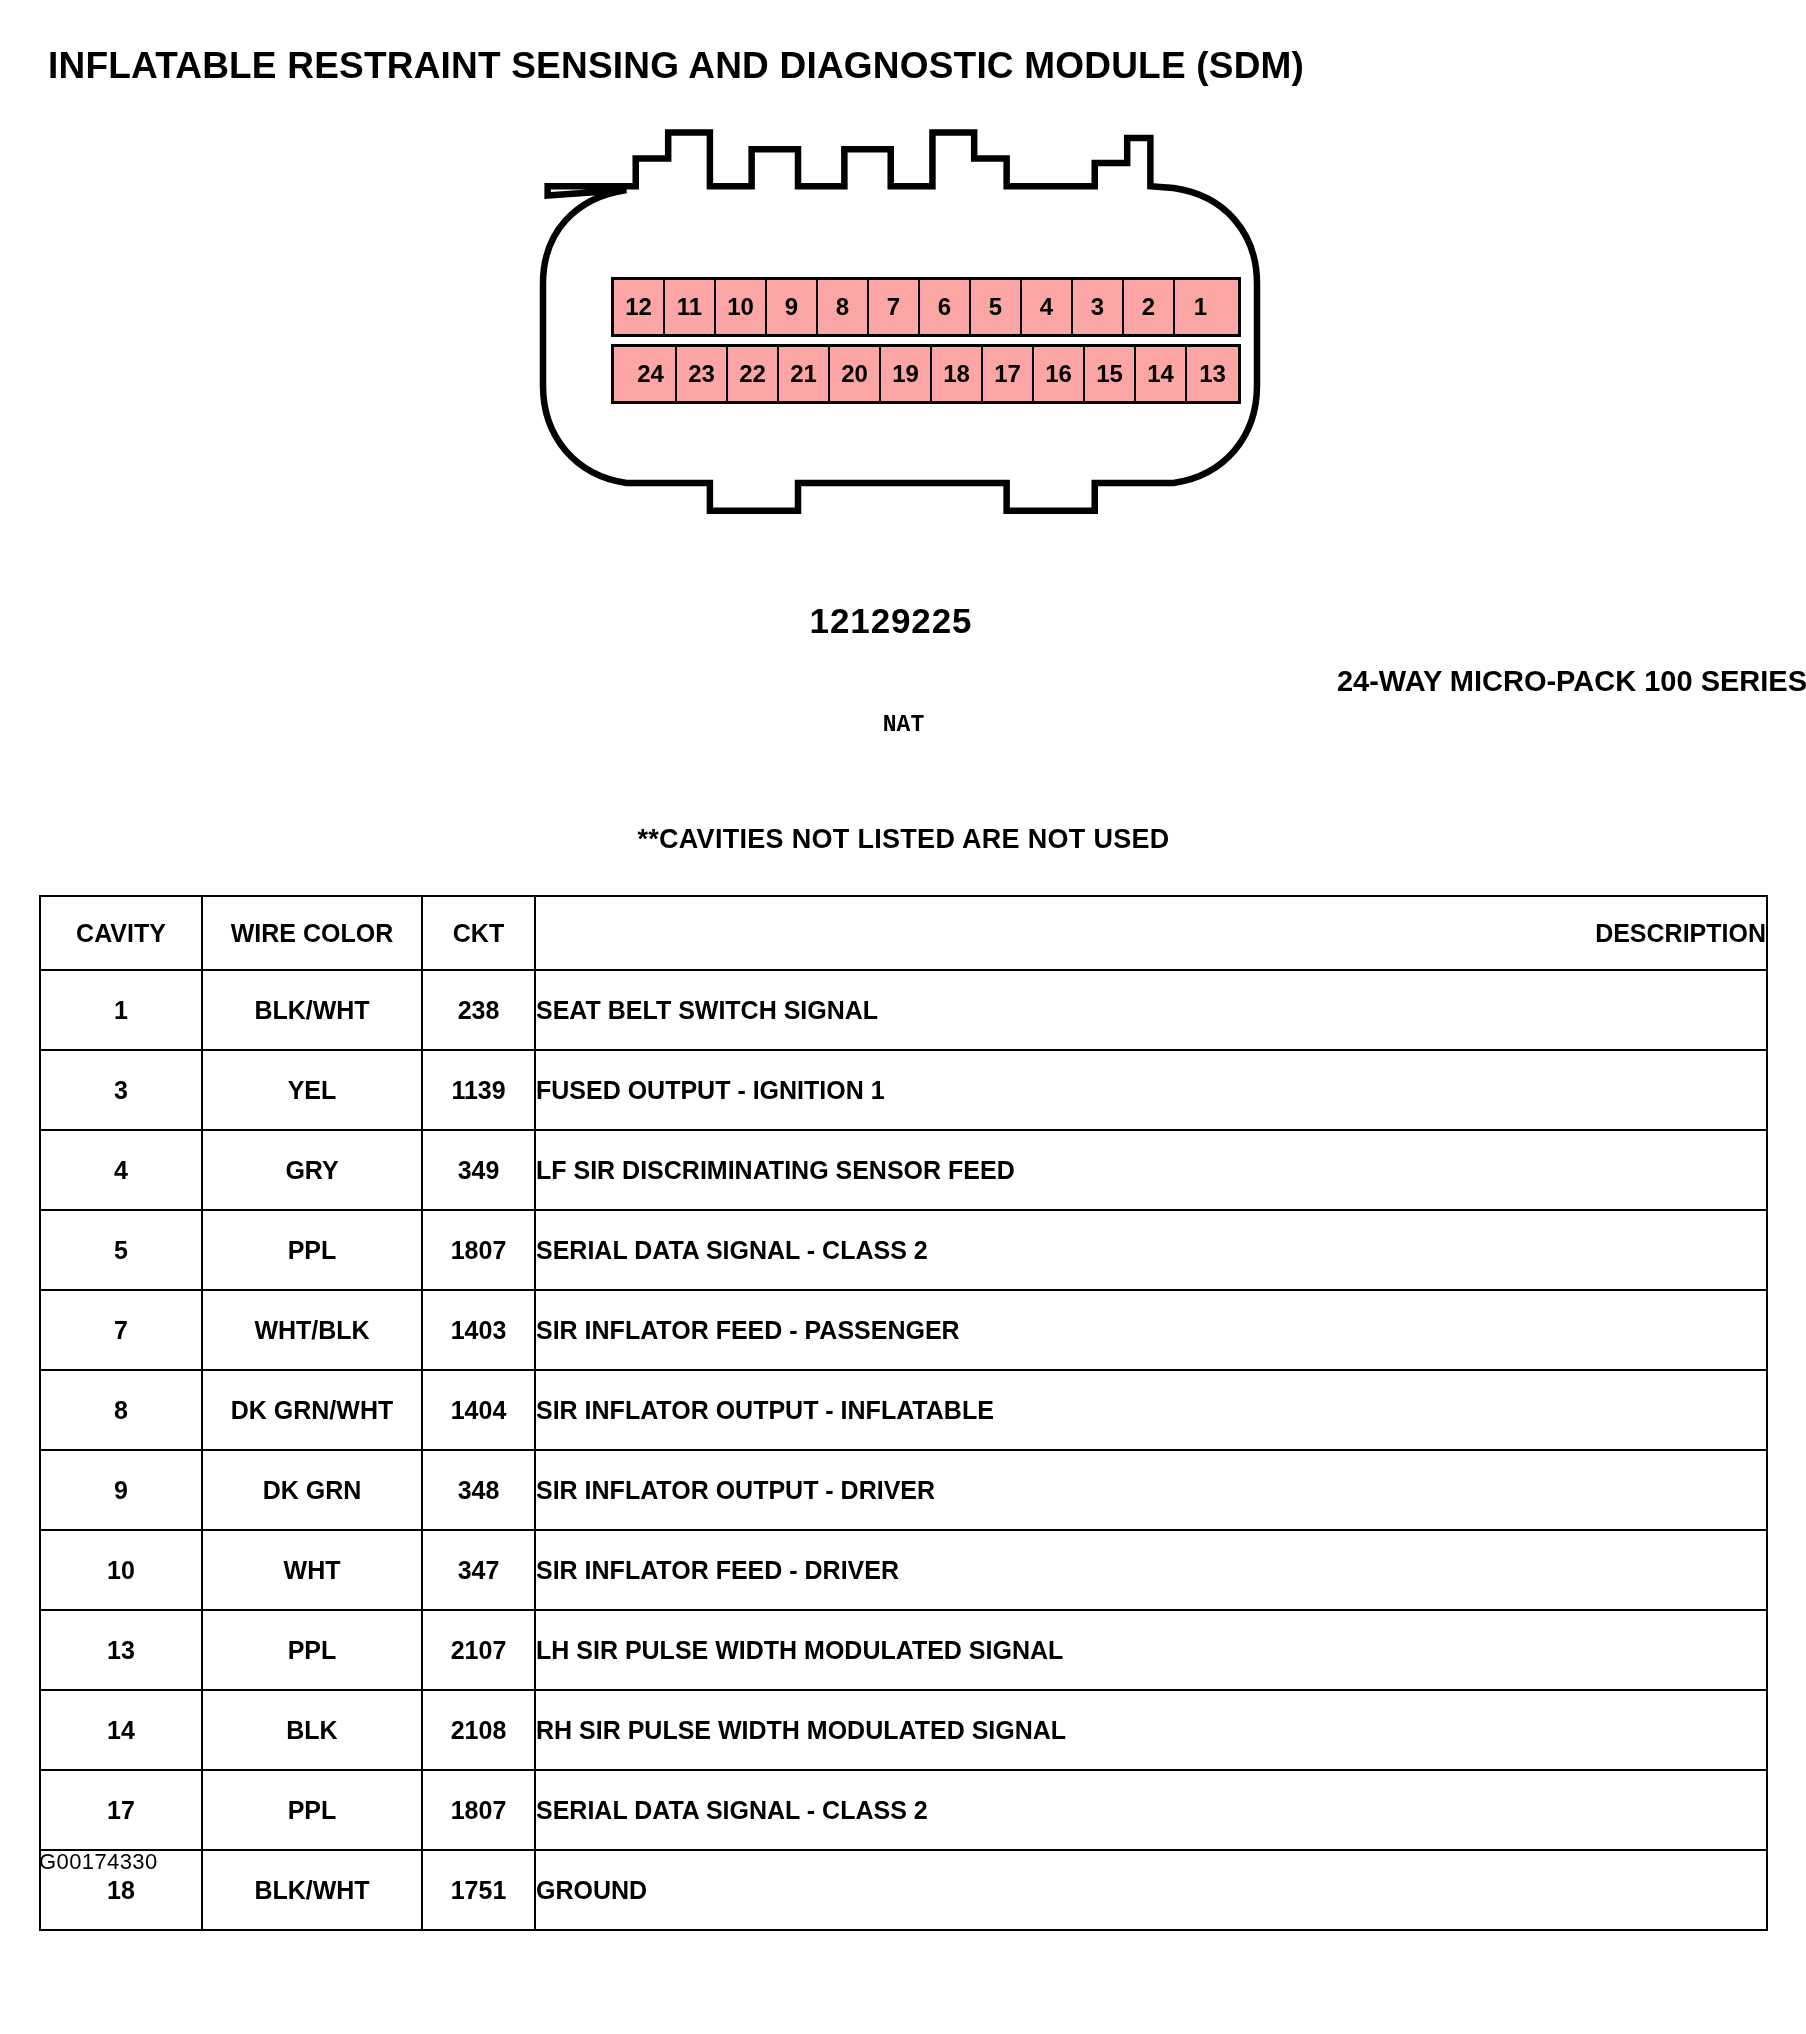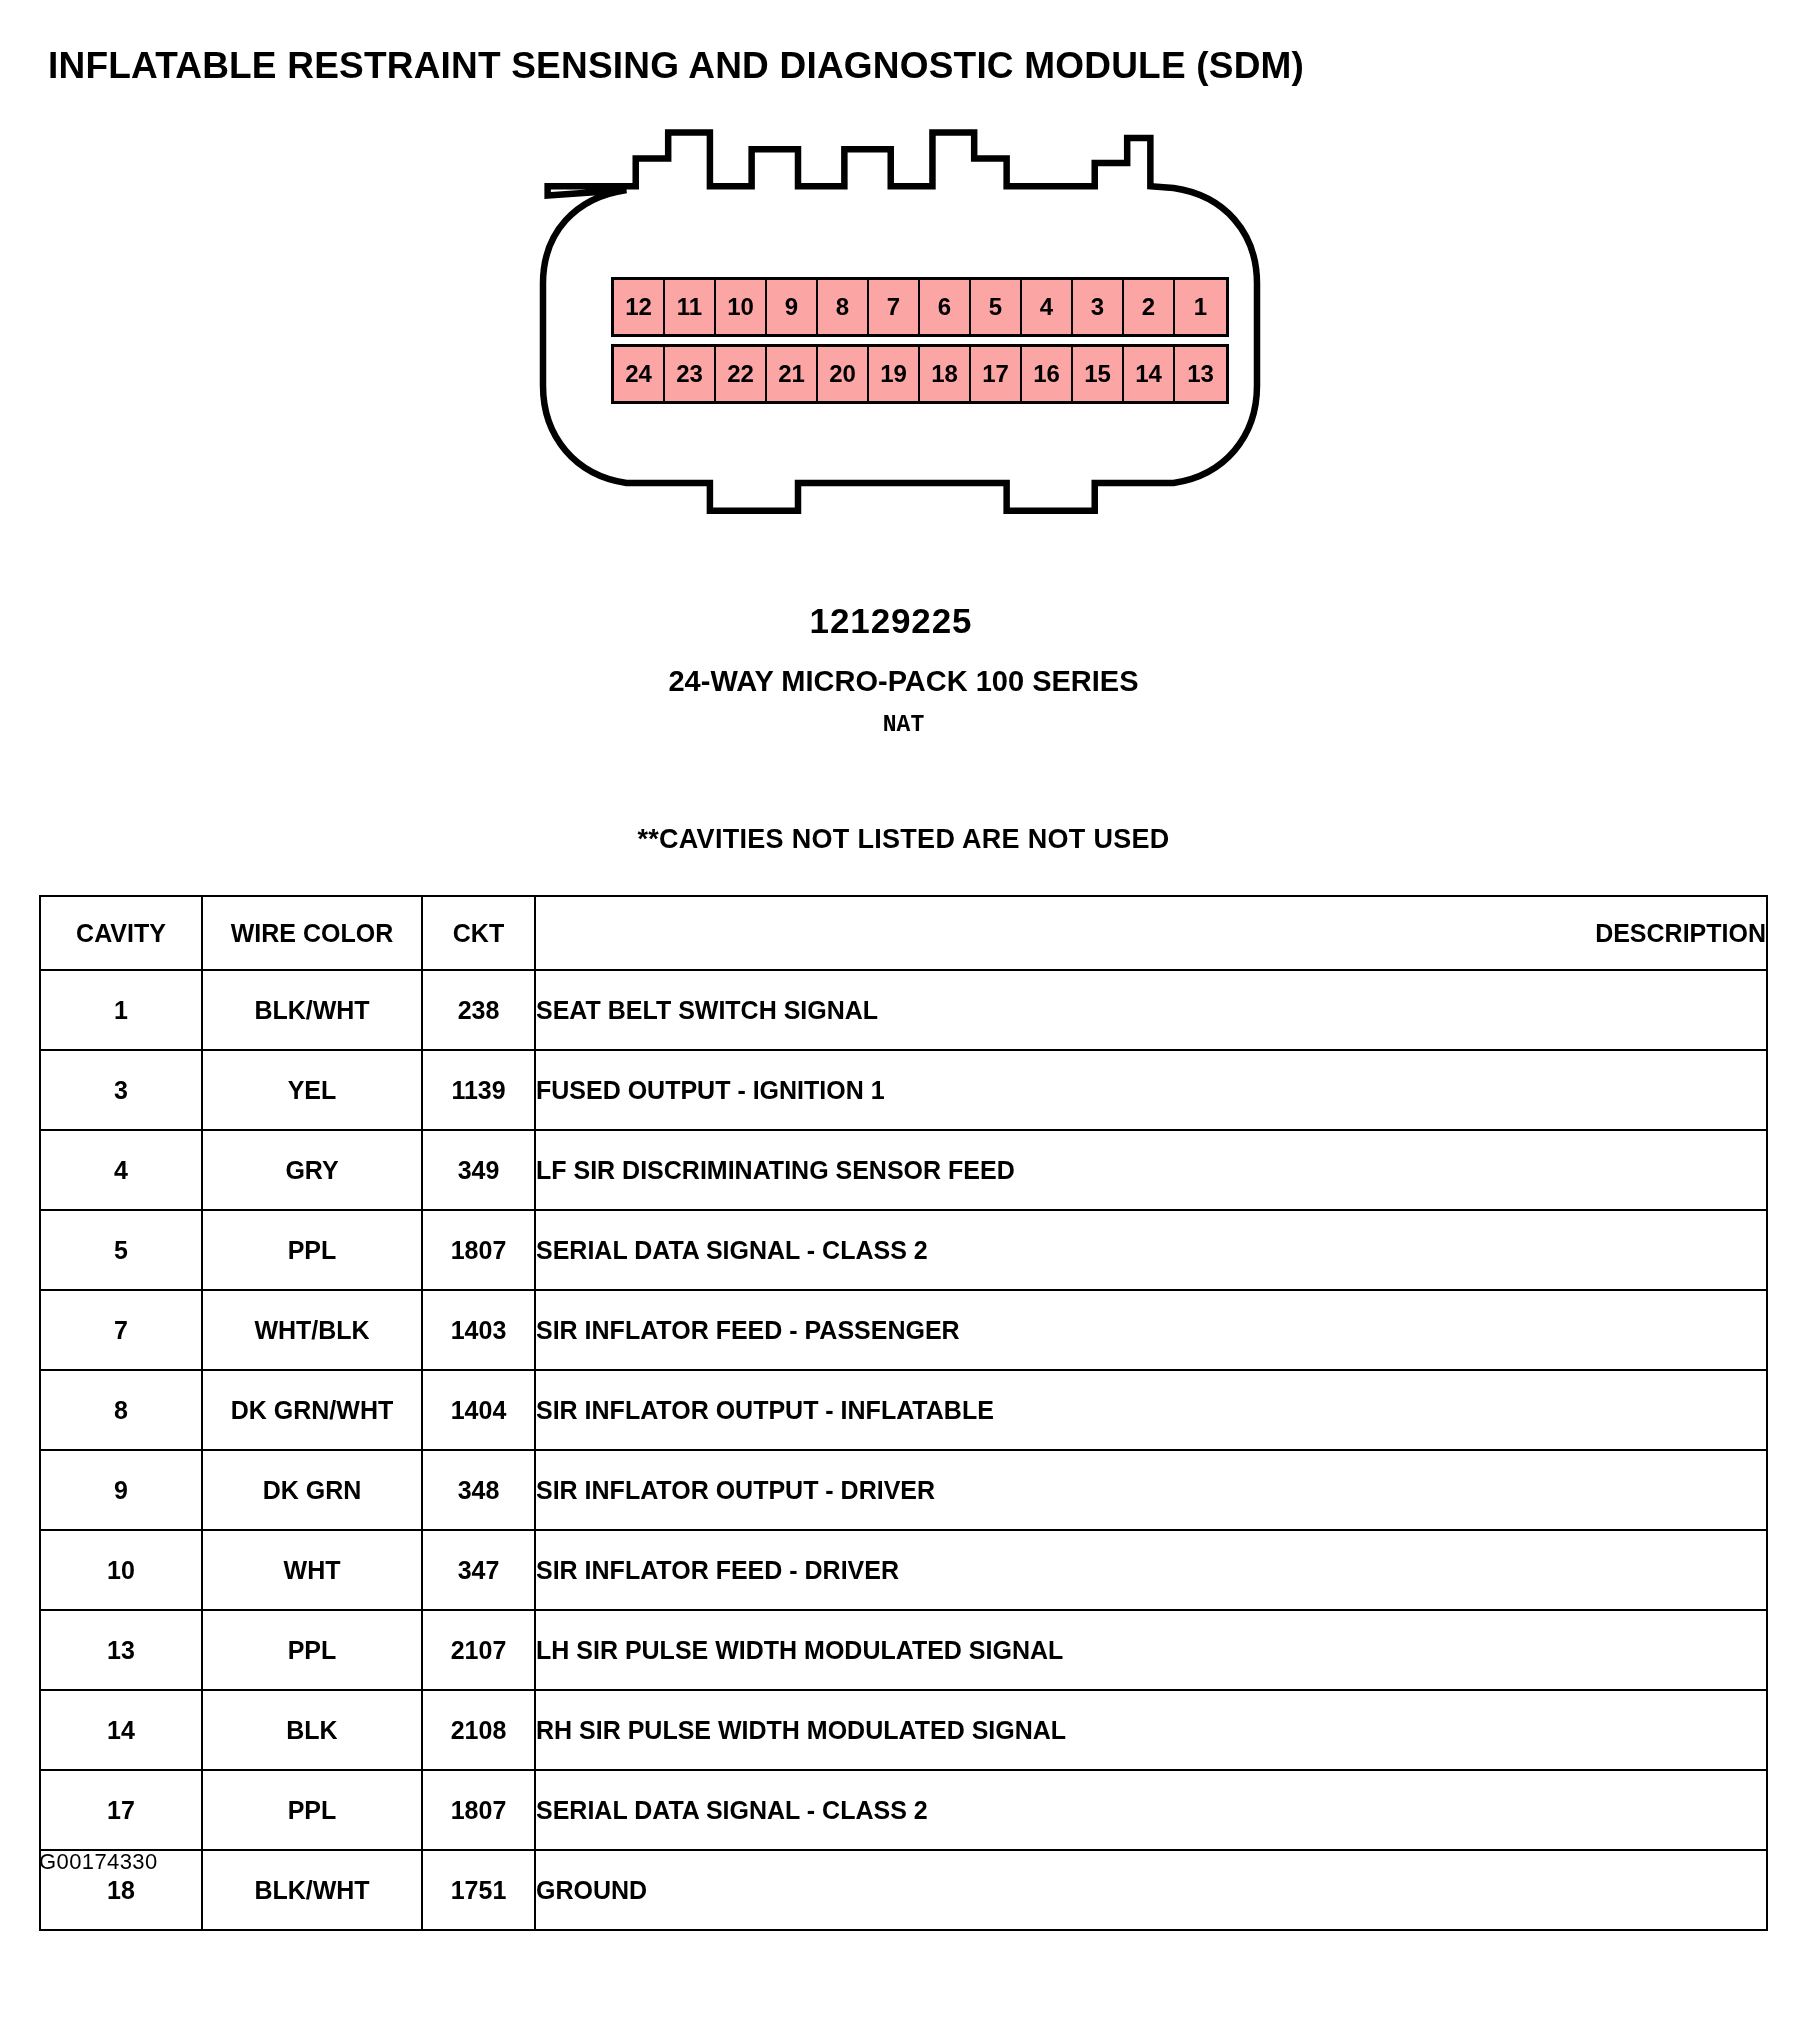--- a/index.html
+++ b/index.html
@@ -53,20 +53,21 @@
     left: 221px;
     top: 156px;
   }
   .pin-row {
     display: flex;
     border: 3.7px solid #000;
     background: #fca5a5;
   }
   .pin-row.second {
     margin-top: 7.4px;
+    padding-left: 12px;
   }
   .pin {
     width: 51px;
     height: 54px;
     border-right: 2.8px solid #000;
     box-sizing: border-box;
     display: flex;
     align-items: center;
     justify-content: center;
     font-size: 24px;
@@ -86,21 +87,21 @@
     text-align: center;
     font-size: 35px;
     font-weight: bold;
     letter-spacing: 0.9px;
   }
   .part-desc {
     position: absolute;
     top: 665px;
     left: 0;
     width: 1807px;
-    text-align: center;
+    text-align: right;
     font-size: 29px;
     font-weight: bold;
   }
   .part-sub {
     position: absolute;
     top: 712px;
     left: 0;
     width: 1807px;
     text-align: center;
     font-size: 23px;

